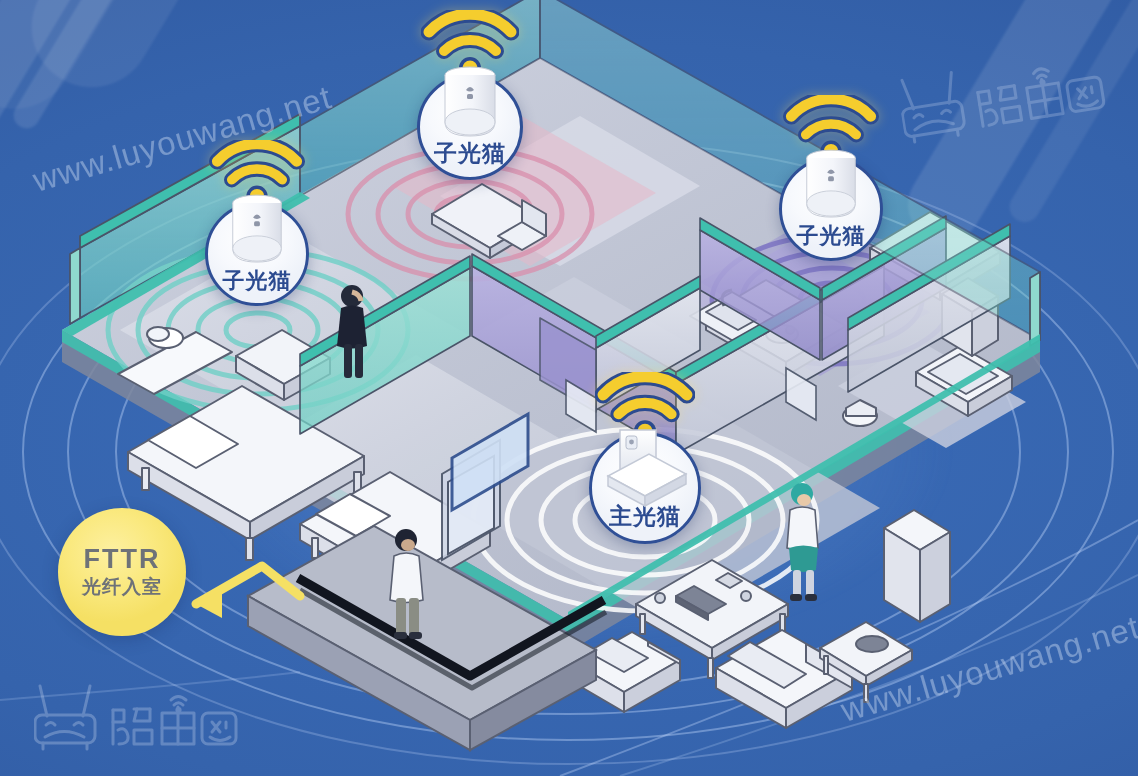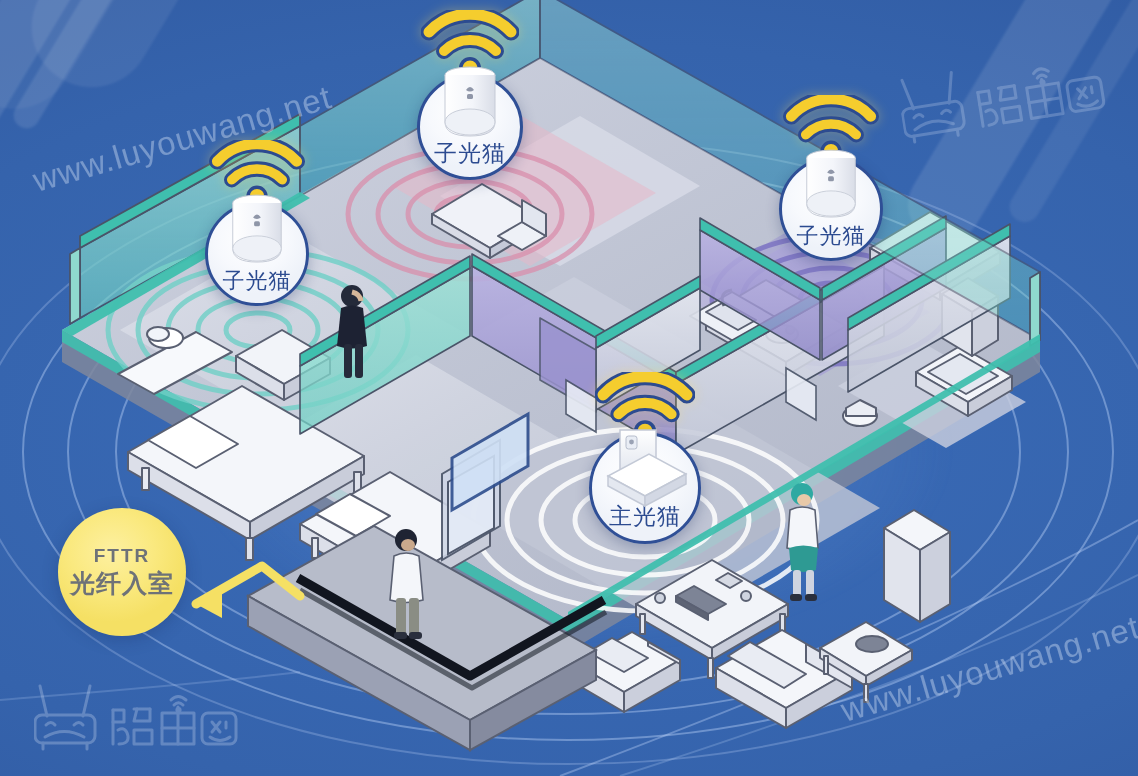--- a/index.html
+++ b/index.html
@@ -55,45 +55,45 @@
     position:absolute;left:50%;transform:translateX(-50%);
     border-radius:50%;
     background:radial-gradient(60% 55% at 45% 35%, #ffffff 0%, #f7f9fd 60%, #eef2f9 100%);
     border:3px solid #2f4f96;
     box-sizing:border-box;
     box-shadow:0 4px 14px rgba(20,40,90,.28);
     display:flex;align-items:flex-end;justify-content:center;
   }
   .badge .label{
     color:#2c4b90;
-    font-weight:400;
+    font-weight:700;
     letter-spacing:1px;
     line-height:1;
     text-align:center;
     margin-top:36px;
   }
   .device{
     position:absolute;left:50%;transform:translateX(-50%);
     pointer-events:none;
   }
 
   
   #fttr-bubble{
     position:absolute;
     border-radius:50%;
     background:radial-gradient(60% 55% at 42% 34%, #fdf0a0 0%, #fae97f 55%, #f5e064 100%);
     display:flex;flex-direction:column;
     align-items:center;justify-content:center;
     box-shadow:0 4px 16px rgba(20,40,90,.25);
   }
   #fttr-bubble .t1{
-    color:#6e7278;font-weight:700;font-size:19px;letter-spacing:2px;line-height:1.05;
+    color:#6e7278;font-weight:700;font-size:27px;letter-spacing:2px;line-height:1.05;
   }
   #fttr-bubble .t2{
-    color:#6e7278;font-weight:700;font-size:25px;letter-spacing:1px;line-height:1.2;margin-top:3px;
+    color:#6e7278;font-weight:700;font-size:19px;letter-spacing:1px;line-height:1.2;margin-top:3px;
   }
 
   
   .wm-text{
     position:absolute;
     color:rgba(226,236,252,.38);
     font-size:33px;
     font-weight:400;
     letter-spacing:1px;
     white-space:nowrap;

